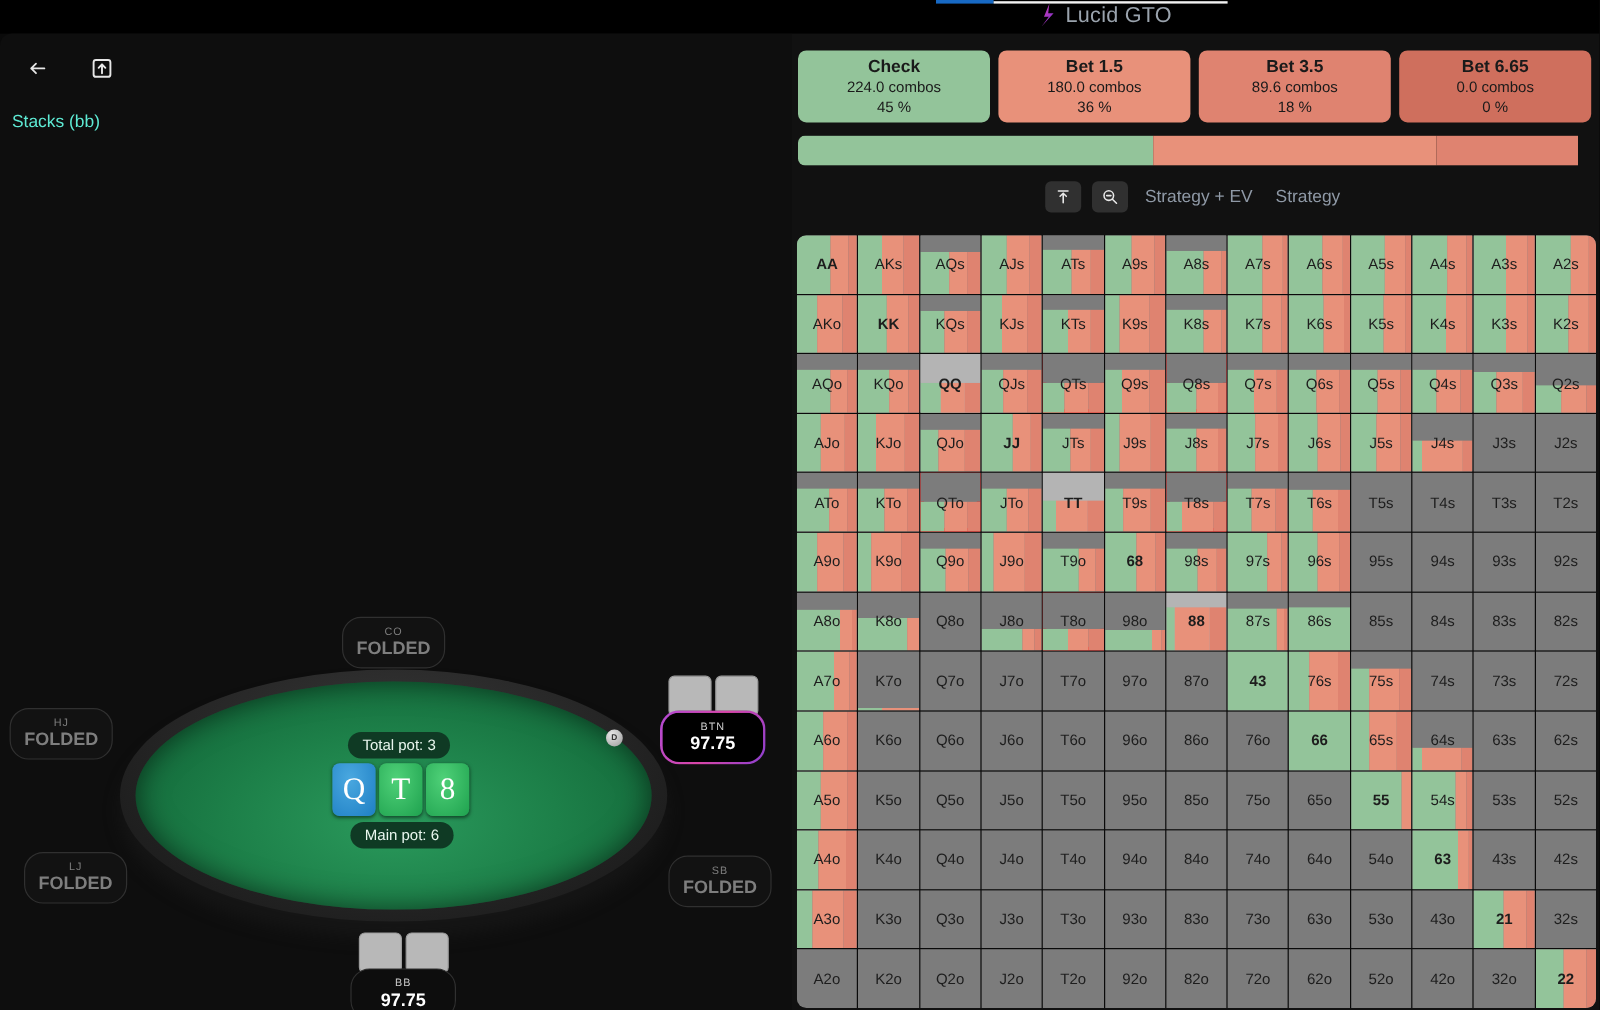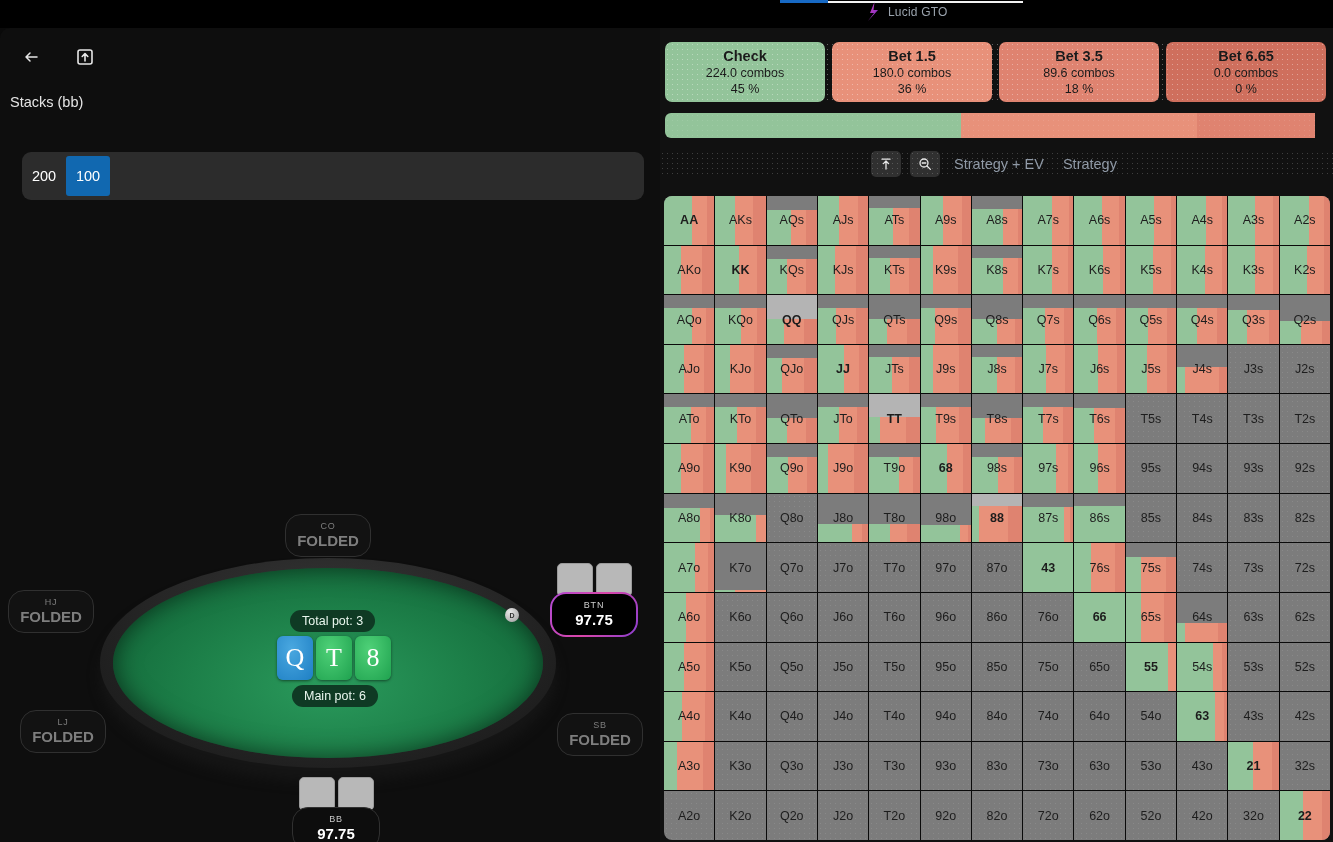--- a/index.html
+++ b/index.html
@@ -11,27 +11,27 @@
     overflow: hidden;
   }
   #app { position: relative; width: 1333px; height: 842px; background: #0a0a0a; }
 
   
   .titlebar { position: absolute; left: 0; top: 0; width: 1333px; height: 28px; background: #000; }
   .tab-underline { position: absolute; top: 0; left: 780px; width: 48px; height: 3px; background: #1769c4; }
   .tab-underline-white { position: absolute; top: 1px; left: 828px; width: 195px; height: 2px; background: #f2f2f2; }
   .brand { position: absolute; top: 2px; left: 865px; display: flex; align-items: center; gap: 6px; }
   .brand-logo { width: 17px; height: 19px; position: relative; }
-  .brand-text { color: #9aa3ad; font-size: 12px; letter-spacing: .2px; }
+  .brand-text { color: #9aa3ad; font-size: 18px; letter-spacing: .2px; }
 
   
   .left { position: absolute; left: 0; top: 28px; width: 660px; height: 814px; background: #0e0e0e; border-radius: 10px 0 0 0; }
   .lefttools { position: absolute; left: 18px; top: 16px; display: flex; align-items: center; gap: 28px; }
   .iconbtn { width: 26px; height: 26px; display:flex; align-items:center; justify-content:center; cursor: pointer; }
-  .stacks-label { position: absolute; left: 10px; top: 66px; color: #e5e5e5; font-size: 14.5px; }
+  .stacks-label { position: absolute; left: 10px; top: 66px; color: #5eead4; font-size: 14.5px; }
   .stacks-box { position: absolute; left: 22px; top: 124px; width: 622px; height: 48px; background: #2c2c2c; border-radius: 9px; display: flex; align-items: center; }
   .stack-opt { height: 40px; min-width: 44px; display: flex; align-items: center; justify-content: center; color: #fff; font-size: 14.5px; border-radius: 3px; cursor: pointer; }
   .stack-opt.sel { background: #1168b0; }
 
   
   .tablewrap { position: absolute; left: 0; top: 430px; width: 660px; height: 412px; }
   .felt-shadow { position: absolute; left: 100px; top: 112px; width: 456px; height: 212px; border-radius: 50%; background: #151515; filter: blur(6px); }
   .felt-rail { position:absolute; left: 100px; top: 100px; width: 456px; height: 210px; border-radius: 50%;
       background: radial-gradient(ellipse at 50% 35%, #3a3a3a 0%, #262626 55%, #151515 100%); }
   .felt { position: absolute; left: 113px; top: 110px; width: 430px; height: 190px; border-radius: 50%;
@@ -124,24 +124,20 @@
       <span class="iconbtn">
         <svg width="20" height="20" viewBox="0 0 20 20" fill="none" stroke="#e6e6e6" stroke-width="1.6">
           <rect x="3" y="3" width="14" height="14" rx="2"></rect>
           <path d="M10 14 V7 M7.2 9.5 L10 6.6 L12.8 9.5" stroke-linecap="round" stroke-linejoin="round"></path>
         </svg>
       </span>
     </div>
 
     <div class="stacks-label">Stacks (bb)</div>
 
-    <div class="stacks-box">
-      <div class="stack-opt">200</div>
-      <div class="stack-opt sel">100</div>
-    </div>
 
     <div class="tablewrap">
       <div class="felt-shadow"></div>
       <div class="felt-rail"></div>
       <div class="felt"></div>
     </div>
 
     <div class="pot total">Total pot: 3</div>
     <div class="pot main">Main pot: 6</div>
 

